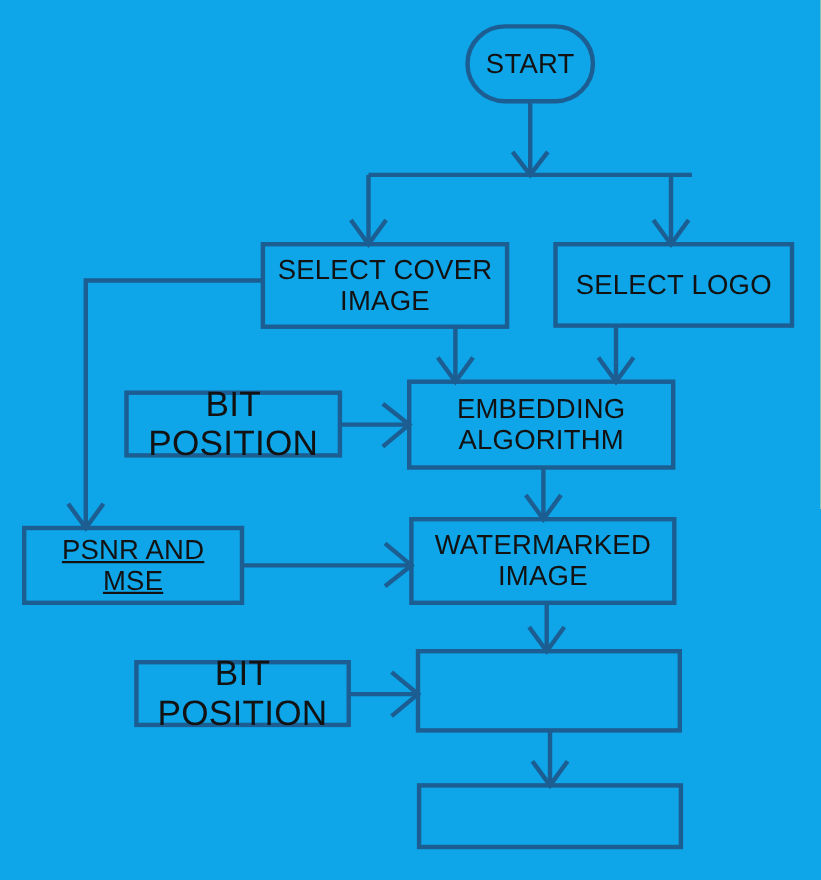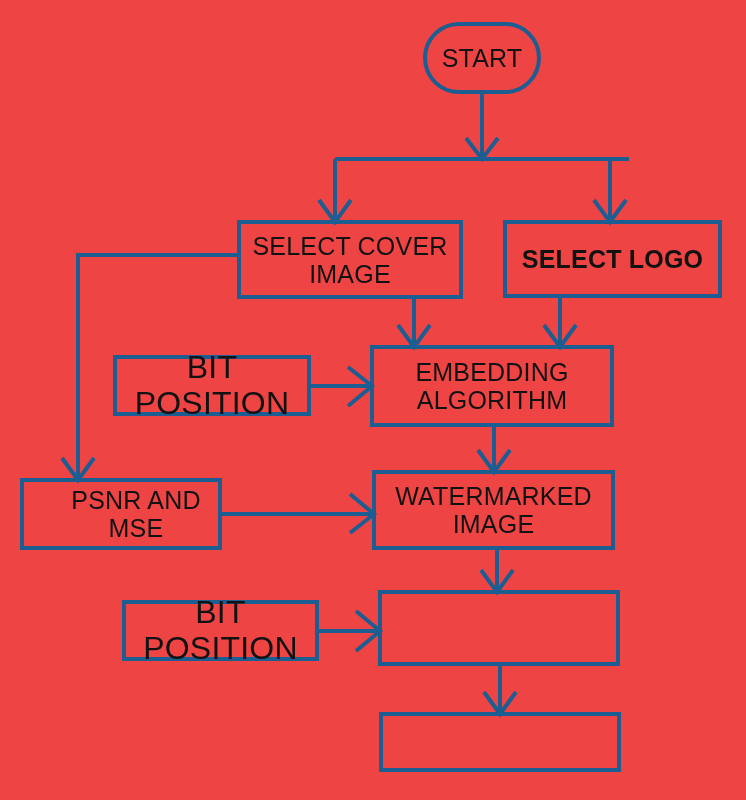--- a/index.html
+++ b/index.html
@@ -7,21 +7,21 @@
     padding: 0;
     background: #dde596;
   }
   body {
     font-family: "Liberation Sans", sans-serif;
   }
   #canvas {
     position: relative;
     width: 746px;
     height: 800px;
-    background: #ef4444;
+    background: #0ea5e9;
     overflow: hidden;
   }
   #flow-svg {
     position: absolute;
     left: 0;
     top: 0;
     width: 746px;
     height: 800px;
   }
   .node-label {
@@ -132,28 +132,28 @@
       </g>
 
     </g>
   </svg>
 
   <div class="node-label" style="left:425px; top:24px; width:114px; height:68px;">START</div>
 
   <div class="node-label" style="left:239px; top:222px; width:222px; height:75px;">SELECT COVER
 IMAGE</div>
 
-  <div class="node-label" style="left:505px; top:222px; width:215px; height:74px;font-weight:bold;">SELECT LOGO</div>
+  <div class="node-label" style="left:505px; top:222px; width:215px; height:74px;">SELECT LOGO</div>
 
   <div class="node-label small" style="left:115px; top:357px; width:194px; height:57px;">BIT POSITION</div>
 
   <div class="node-label" style="left:372px; top:347px; width:240px; height:78px;">EMBEDDING
 ALGORITHM</div>
 
-  <div class="node-label" style="left:37px; top:480px; width:198px; height:68px;">PSNR AND
+  <div class="node-label" style="left:22px; top:480px; width:198px; height:68px;text-decoration:underline;">PSNR AND
 MSE</div>
 
   <div class="node-label" style="left:374px; top:472px; width:239px; height:76px;">WATERMARKED
 IMAGE</div>
 
   <div class="node-label small" style="left:124px; top:602px; width:193px; height:57px;">BIT POSITION</div>
 
 
 
 </div>

